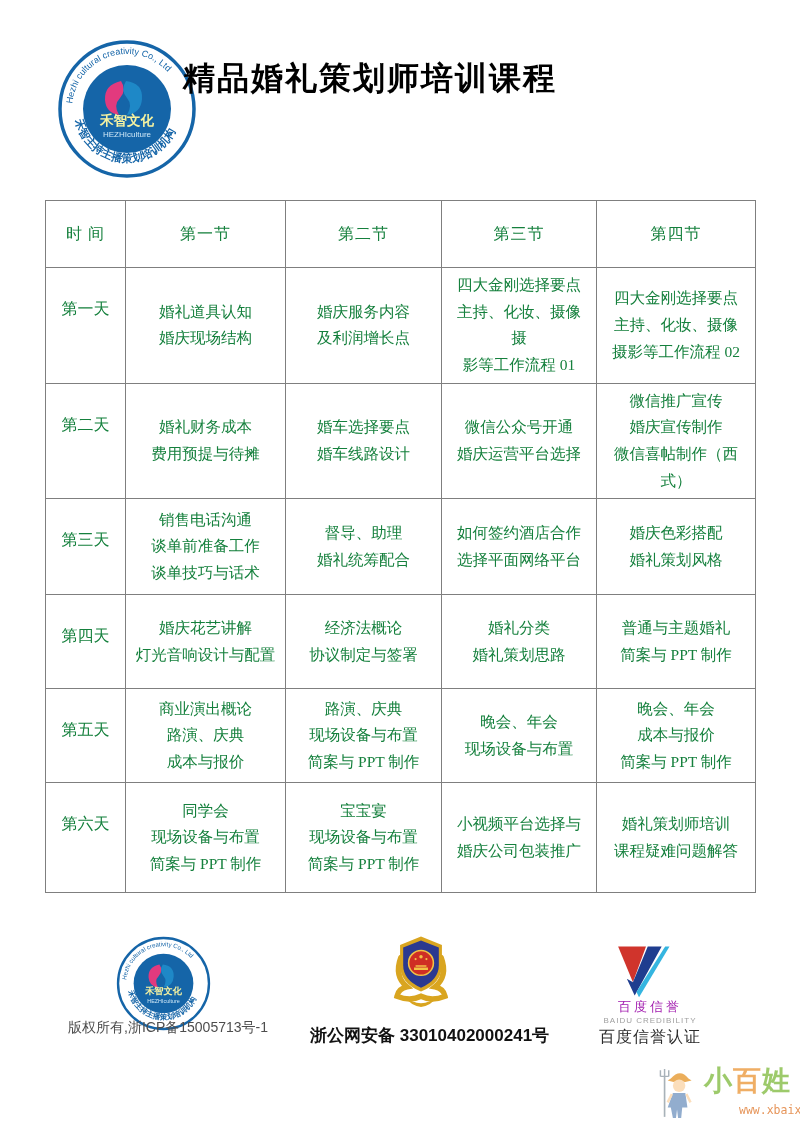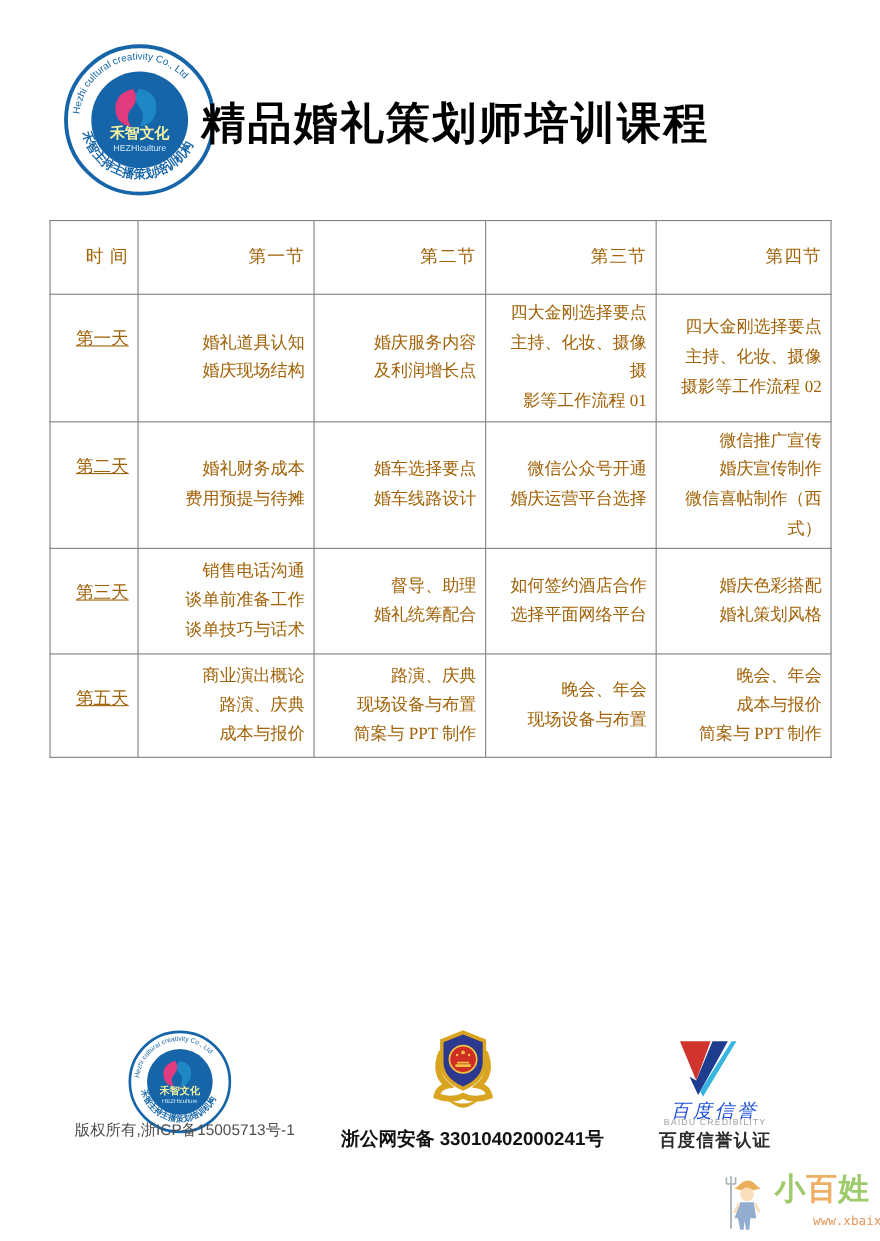--- a/index.html
+++ b/index.html
@@ -5,62 +5,62 @@
   * { margin:0; padding:0; box-sizing:border-box; }
   html,body { width:800px; height:1128px; }
   body {
     position:relative; background:#ffffff; overflow:hidden;
     font-family:"Liberation Serif","DejaVu Serif",serif;
     --border:#7f7f7f;
   }
   
   .header-logo { position:absolute; left:57px; top:39px; width:140px; height:140px; }
   .page-title {
-    position:absolute; left:183px; top:84px; white-space:nowrap;
-    font-size:40px; font-weight:bold; letter-spacing:2px; color:#000;
+    position:absolute; left:183px; top:57px; white-space:nowrap;
+    font-size:32px; font-weight:bold; letter-spacing:2px; color:#000;
   }
   
   .course-table {
     position:absolute; left:45px; top:200px; width:710px;
-    border-collapse:collapse; table-layout:fixed; text-align:right; color:#a16207;
+    border-collapse:collapse; table-layout:fixed; text-align:center; color:#15803d;
   }
   .course-table th, .course-table td {
     border:1px solid var(--border); padding:4px 8px;
     font-size:15.5px; line-height:1.72; font-weight:normal; vertical-align:middle;
   }
   .course-table thead th { height:67px; font-size:16px; letter-spacing:1px; }
-  .course-table td.day-cell { font-size:16px; vertical-align:top; padding-top:27px;text-decoration:underline; }
+  .course-table td.day-cell { font-size:16px; vertical-align:top; padding-top:27px; }
   
   .footer-logo { position:absolute; left:116px; top:936px; width:95px; height:95px; }
   .icp-text {
     position:absolute; left:56px; top:1019px; width:224px; text-align:center;
     font-family:"Liberation Sans","DejaVu Sans",sans-serif;
     font-size:14px; color:#4d4d4d;
   }
   .police-badge { position:absolute; left:390px; top:932px; width:62px; height:82px; }
   .police-text {
     position:absolute; left:310px; top:1024px; width:222px; text-align:right;
     font-family:"Liberation Sans","DejaVu Sans",sans-serif;
     font-size:17px; font-weight:bold; color:#111; white-space:nowrap;
   }
   .baidu-logo { position:absolute; left:614px; top:944px; width:64px; height:54px; }
   .baidu-cn {
     position:absolute; left:580px; top:998px; width:140px; text-align:center;
     font-family:"Liberation Sans","DejaVu Sans",sans-serif;
-    font-size:17px; color:#1d4ed8; letter-spacing:3px;font-style:italic;
+    font-size:13px; color:#a21caf; letter-spacing:3px;
   }
   .baidu-en {
     position:absolute; left:580px; top:1016px; width:140px; text-align:center;
     font-family:"Liberation Sans","DejaVu Sans",sans-serif;
     font-size:8px; color:#a0a0a0; letter-spacing:1px;
   }
   .baidu-cert {
     position:absolute; left:575px; top:1027px; width:150px; text-align:center;
     font-family:"Liberation Sans","DejaVu Sans",sans-serif;
-    font-size:16px; font-weight:bold; color:#2b2b2b; letter-spacing:1px;
+    font-size:16px; font-weight:normal; color:#2b2b2b; letter-spacing:1px;
   }
   
   .watermark { position:absolute; left:655px; top:1062px; width:145px; height:60px; opacity:.85; }
   .farmer-icon { position:absolute; left:3px; top:4px; width:36px; height:54px; }
   .wm-name {
     position:absolute; left:40px; top:0; width:105px; text-align:center; white-space:nowrap;
     font-family:"Liberation Sans","DejaVu Sans",sans-serif;
     font-size:28px; font-weight:bold; letter-spacing:1px;
   }
   .wm-url {
@@ -123,25 +123,39 @@
         <td>微信推广宣传<br>婚庆宣传制作<br>微信喜帖制作（西式）</td>
       </tr>
       <tr style="height: 96px;">
         <td class="day-cell">第三天</td>
         <td>销售电话沟通<br>谈单前准备工作<br>谈单技巧与话术</td>
         <td>督导、助理<br>婚礼统筹配合</td>
         <td>如何签约酒店合作<br>选择平面网络平台</td>
         <td>婚庆色彩搭配<br>婚礼策划风格</td>
       </tr>
       <tr style="height: 94px;">
+        <td class="day-cell">第四天</td>
+        <td>婚庆花艺讲解<br>灯光音响设计与配置</td>
+        <td>经济法概论<br>协议制定与签署</td>
+        <td>婚礼分类<br>婚礼策划思路</td>
+        <td>普通与主题婚礼<br>简案与 PPT 制作</td>
+      </tr>
+      <tr style="height: 94px;">
         <td class="day-cell">第五天</td>
         <td>商业演出概论<br>路演、庆典<br>成本与报价</td>
         <td>路演、庆典<br>现场设备与布置<br>简案与 PPT 制作</td>
         <td>晚会、年会<br>现场设备与布置</td>
         <td>晚会、年会<br>成本与报价<br>简案与 PPT 制作</td>
+      </tr>
+      <tr style="height: 110px;">
+        <td class="day-cell">第六天</td>
+        <td>同学会<br>现场设备与布置<br>简案与 PPT 制作</td>
+        <td>宝宝宴<br>现场设备与布置<br>简案与 PPT 制作</td>
+        <td>小视频平台选择与<br>婚庆公司包装推广</td>
+        <td>婚礼策划师培训<br>课程疑难问题解答</td>
       </tr>
     </tbody>
 </table>
 
 <div class="footer-logo"><svg viewBox="0 0 140 140" width="100%" height="100%">
     <circle cx="70" cy="70" r="67" fill="#ffffff" stroke="#1565a8" stroke-width="3.5"></circle>
     <circle cx="70" cy="70" r="44" fill="#1565a8"></circle>
     <defs>
       <path id="lgBtop" d="M70,70 m-55,0 a55,55 0 1,1 110,0" fill="none"></path>
       <path id="lgBbot" d="M70,70 m-53,0 a53,53 0 0,0 106,0" fill="none"></path>

